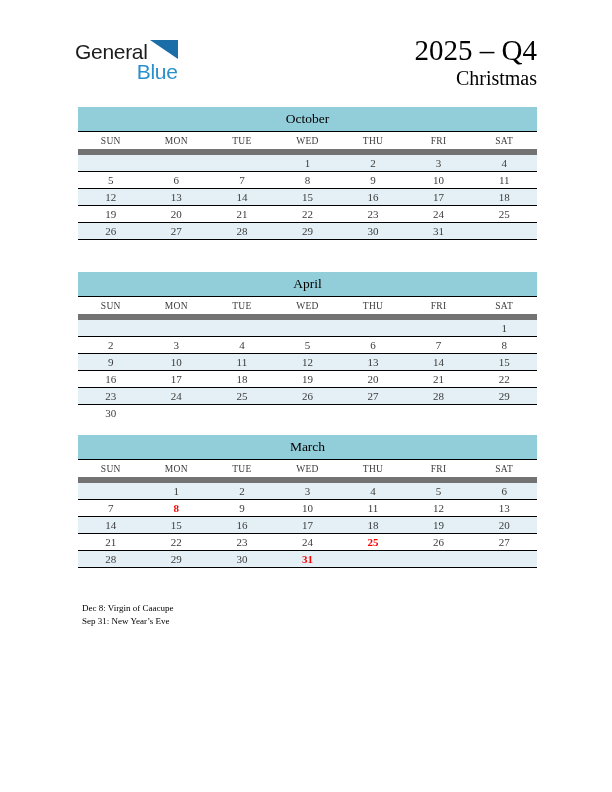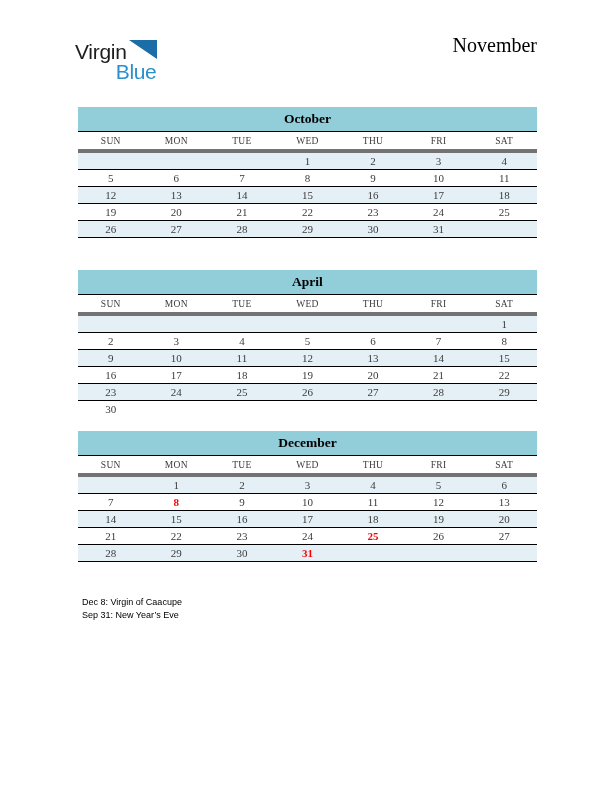--- a/index.html
+++ b/index.html
@@ -57,86 +57,87 @@
     font-size: 20px;
     line-height: 23px;
     color: #000000;
   }
   
   .months { margin-left: 78px; width: 459px; }
   .month-title {
     background: var(--month-band, #92cdda);
     border-bottom: 1.5px solid #000;
     text-align: center;
-    font-weight: bold;
+    font-weight: normal;
     font-size: 13.5px;
     line-height: 16px;
     padding: 4px 0;
     color: #000;
   }
   .month-oct { margin-top: 13px; }
   .month-nov { margin-top: 32px; }
   .month-dec { margin-top: 14px; }
   table.month-grid {
     border-collapse: collapse;
     table-layout: fixed;
     width: 100%;
   }
   table.month-grid th {
     font-weight: normal;
     font-size: 9.5px;
     color: #3b3b3b;
     height: 17px;
     text-align: center;
     letter-spacing: 0.3px;
-    border-bottom: 4px solid #737373;
+    border-bottom: 6px solid #737373;
     padding: 0;
   }
   table.month-grid td {
     height: 16px;
     font-size: 11px;
     text-align: center;
     color: #3b3b3b;
     padding: 0;
   }
   table.month-grid tbody tr { border-bottom: 1px solid #000; }
   table.month-grid tbody tr.shaded { background: var(--row-shade, #e4f0f6); }
   table.month-grid tbody tr.no-border { border-bottom: none; }
   table.month-grid td.holiday {
     color: var(--holiday-red, #ff0000);
     font-weight: bold;
   }
   
   .notes {
     margin: 34px 0 0 82px;
-    font-family: Liberation Sans, sans-serif;
+    font-family: Liberation Serif, serif;
     font-size: 9px;
     line-height: 13px;
     color: #000;
   }
 </style>
 </head>
 <body>
 
 <div class="page">
 
   <div class="header">
     <div class="logo">
       <div class="logo-line1">
-        <span class="logo-general">Virgin</span>
+        <span class="logo-general">General</span>
         <span class="logo-triangle">
           <svg width="28" height="19" viewBox="0 0 28 19">
             <polygon points="0,0 28,0 28,19" style="fill: var(--logo-triangle, #1b6da8);"></polygon>
           </svg>
         </span>
       </div>
       <div class="logo-blue">Blue</div>
     </div>
     <div class="title-block">
-      <div class="subtitle">November</div>
+      <div class="title">2025 – Q4</div>
+      <div class="subtitle">Christmas</div>
     </div>
   </div>
 
   <div class="months">
 
     <section class="month month-oct">
       <div class="month-title">October</div>
       <table class="month-grid">
         <thead>
             <tr>
@@ -266,21 +267,21 @@
               <td></td>
               <td></td>
               <td></td>
               <td></td>
             </tr>
           </tbody>
       </table>
     </section>
 
     <section class="month month-dec">
-      <div class="month-title">December</div>
+      <div class="month-title">March</div>
       <table class="month-grid">
         <thead>
             <tr>
               <th>SUN</th>
               <th>MON</th>
               <th>TUE</th>
               <th>WED</th>
               <th>THU</th>
               <th>FRI</th>
               <th>SAT</th>

